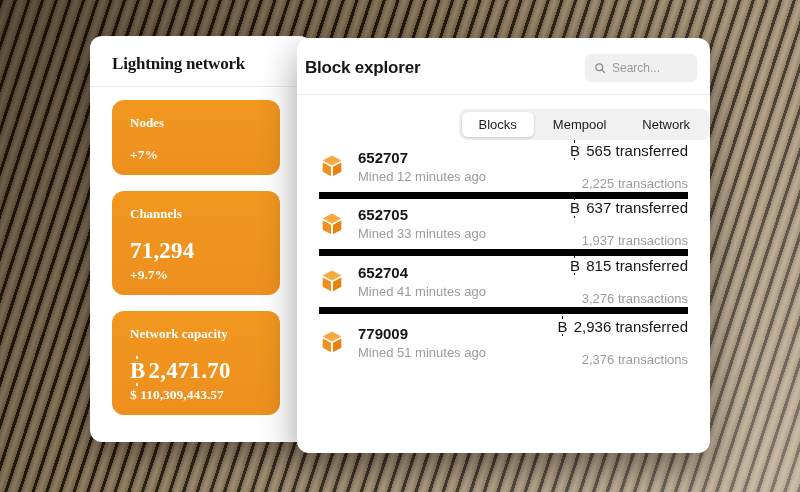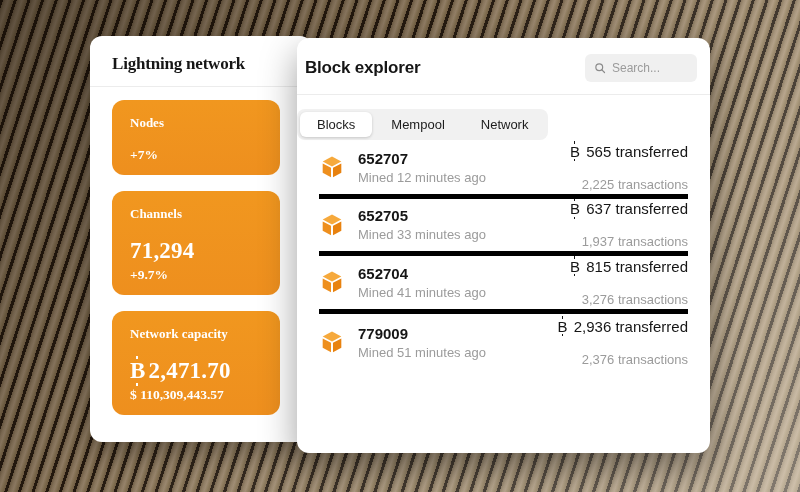--- a/index.html
+++ b/index.html
@@ -64,36 +64,36 @@
     display:flex; align-items:center; gap:6px;
     width:112px; height:28px; background:#f0f0f0; border-radius:6px; padding:0 9px;
   }
   .search-box input {
     border:none; outline:none; background:transparent; width:80px;
     font-size:12px; color:#555; font-family:"Liberation Sans", sans-serif;
   }
   .search-box input::placeholder { color:#9b9b9b; }
 
   
-  .tabs-wrap { display:flex; justify-content:flex-start; margin-top:14px; }
+  .tabs-wrap { display:flex; justify-content:flex-end; margin-top:14px; }
   .tabs {
     display:flex; background:#f1f1f1; border-radius:8px; padding:3px; gap:2px;
   }
   .tab {
     font-size:13px; color:#1d1d1d; padding:5px 17px; border-radius:6px; cursor:pointer; white-space:nowrap;
   }
   .tab.active {
     background:#ffffff; font-weight:500;
     box-shadow:0 1px 3px rgba(0,0,0,0.18);
   }
 
   
   .block-list { margin:1px 22px 0 22px; }
   .block-row {
-    display:flex; align-items:center; height:57.5px; border-bottom:5px solid #000000;
+    display:flex; align-items:center; height:57.5px; border-bottom:7px solid #000000;
   }
   .block-row:last-child { border-bottom:none; }
   .cube { flex:0 0 26px; margin-right:13px; display:flex; }
   .b-left { flex:1; min-width:0; }
   .b-right { text-align:right; }
   .b-height { font-size:15px; font-weight:600; color:#161616; margin-bottom:3px; }
   .b-mined { font-size:13px; color:#9b9b9b; }
   .b-amount { font-size:15px; font-weight:500; color:#161616; margin-bottom:3px;text-align:right; }
   .b-amount .btc { margin-right:2px; }
   .b-tx { font-size:13px; color:#9b9b9b;margin-top:17px; }

